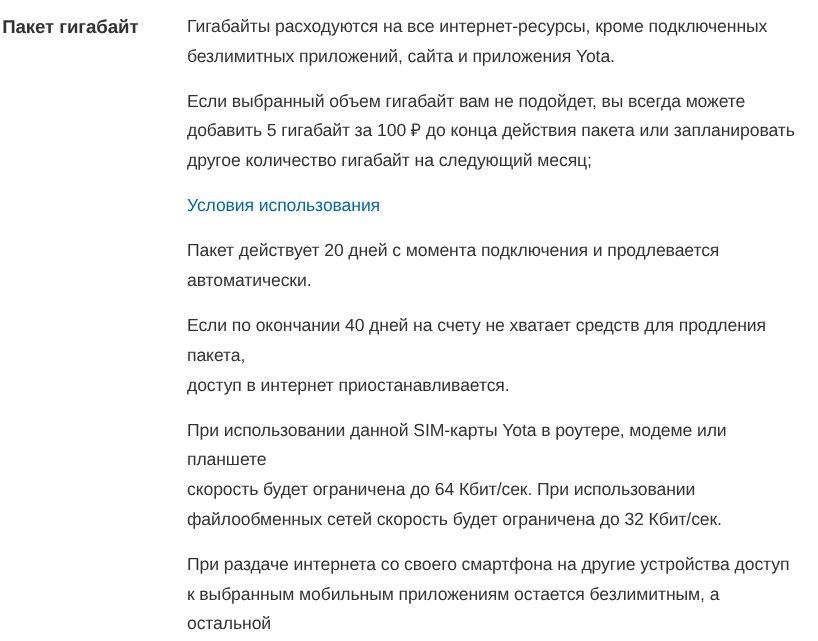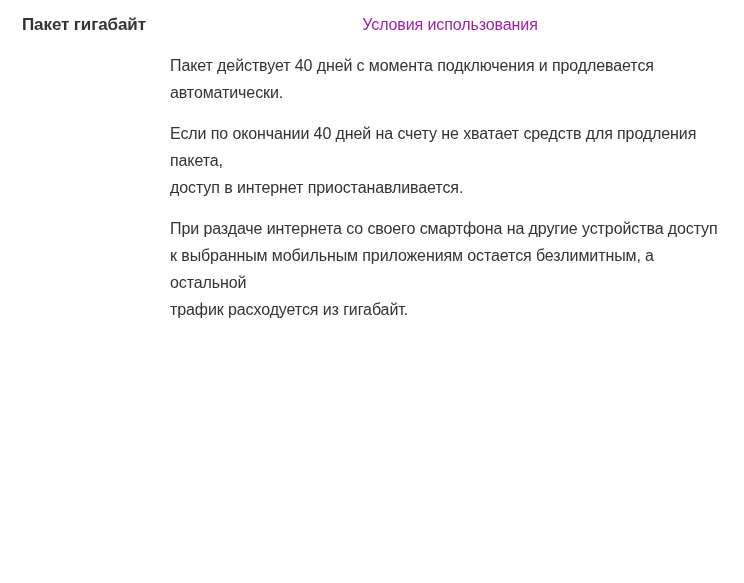--- a/index.html
+++ b/index.html
@@ -16,21 +16,21 @@
   .faq-row {
     display: flex;
     align-items: flex-start;
     padding-top: 11px;
     box-sizing: border-box;
     width: 744px;
   }
   .term-col {
     width: 170px;
     min-width: 170px;
-    padding-left: 22px;
+    padding-left: 2px;
     box-sizing: border-box;
   }
   .term-title {
     font-size: 17px;
     font-weight: bold;
     color: #333333;
     line-height: 27px;
     letter-spacing: -0.1px;
   }
   .desc-col {
@@ -39,34 +39,41 @@
     font-size: 16px;
     line-height: 27px;
     color: #333333;
     letter-spacing: -0.1px;
   }
   .desc-col p {
     margin: 0 0 14px 0;
     white-space: pre-line;
   }
   .desc-col p.subheading {
-    color: #a21caf;
-    text-align: center;
+    color: #0369a1;
   }
 </style>
 </head>
 <body>
 
 <div class="faq-row">
   <div class="term-col">
     <div class="term-title">Пакет гигабайт</div>
   </div>
   <div class="desc-col">
+    <p>Гигабайты расходуются на все интернет-ресурсы, кроме подключенных
+безлимитных приложений, сайта и приложения Yota.</p>
+    <p>Если выбранный объем гигабайт вам не подойдет, вы всегда можете
+добавить 5 гигабайт за 100 ₽ до конца действия пакета или запланировать
+другое количество гигабайт на следующий месяц;</p>
     <p class="subheading">Условия использования</p>
-    <p>Пакет действует 40 дней с момента подключения и продлевается
+    <p>Пакет действует 20 дней с момента подключения и продлевается
 автоматически.</p>
     <p>Если по окончании 40 дней на счету не хватает средств для продления пакета,
 доступ в интернет приостанавливается.</p>
+    <p>При использовании данной SIM-карты Yota в роутере, модеме или планшете
+скорость будет ограничена до 64 Кбит/сек. При использовании
+файлообменных сетей скорость будет ограничена до 32 Кбит/сек.</p>
     <p>При раздаче интернета со своего смартфона на другие устройства доступ
 к выбранным мобильным приложениям остается безлимитным, а остальной
 трафик расходуется из гигабайт.</p>
   </div>
 </div>
 
 </body></html>

